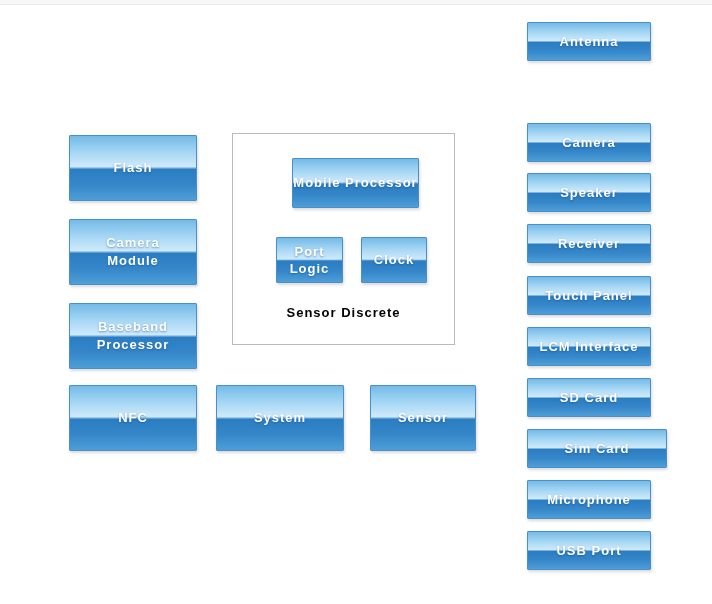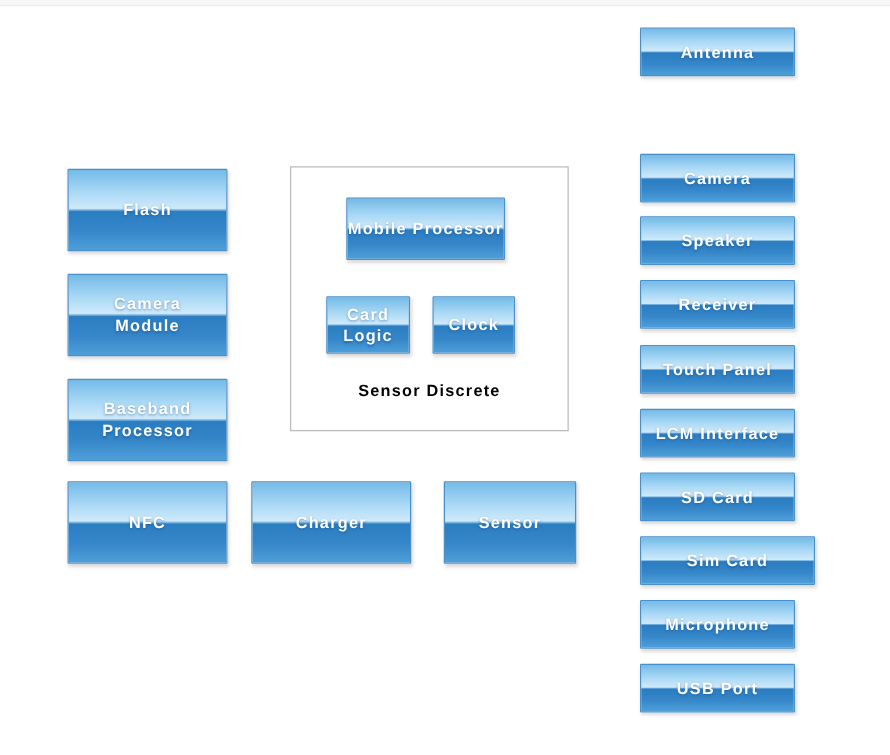--- a/index.html
+++ b/index.html
@@ -34,20 +34,21 @@
       var(--gloss-mid-dark,#2b7dc2) 52%,
       #3587c9 76%,
       var(--gloss-bottom,#4e9ed8) 100%);
     box-shadow:1px 2px 3px rgba(0,0,0,0.15);
     color:var(--label-text,#ffffff);
     font-weight:bold;font-size:13px;letter-spacing:1px;line-height:18px;
     display:flex;flex-direction:column;align-items:center;justify-content:center;
     text-align:center;
     text-shadow:0 1px 2px rgba(15,70,130,0.5);
     cursor:pointer;
+    margin-left:15px;
   }
   .blk .line{display:block;}
 </style>
 </head>
 <body>
 
 <div class="stage">
 
   <div class="top-strip"></div>
 
@@ -66,33 +67,33 @@
   <div class="blk" style="left:54px;top:303px;width:128px;height:66px">
     <span class="line">Baseband</span>
     <span class="line">Processor</span>
   </div>
 
   <div class="blk" style="left:54px;top:385px;width:128px;height:66px">
     <span class="line">NFC</span>
   </div>
 
   <div class="blk" style="left:201px;top:385px;width:128px;height:66px">
-    <span class="line">Charger</span>
+    <span class="line">System</span>
   </div>
 
   <div class="blk" style="left:355px;top:385px;width:106px;height:66px">
     <span class="line">Sensor</span>
   </div>
 
   <div class="blk" style="left:277px;top:158px;width:127px;height:50px">
     <span class="line">Mobile Processor</span>
   </div>
 
   <div class="blk" style="left:261px;top:237px;width:67px;height:46px;line-height:17px">
-    <span class="line">Card</span>
+    <span class="line">Port</span>
     <span class="line">Logic</span>
   </div>
 
   <div class="blk" style="left:346px;top:237px;width:66px;height:46px">
     <span class="line">Clock</span>
   </div>
 
   <div class="blk" style="left:512px;top:22px;width:124px;height:39px">
     <span class="line">Antenna</span>
   </div>

